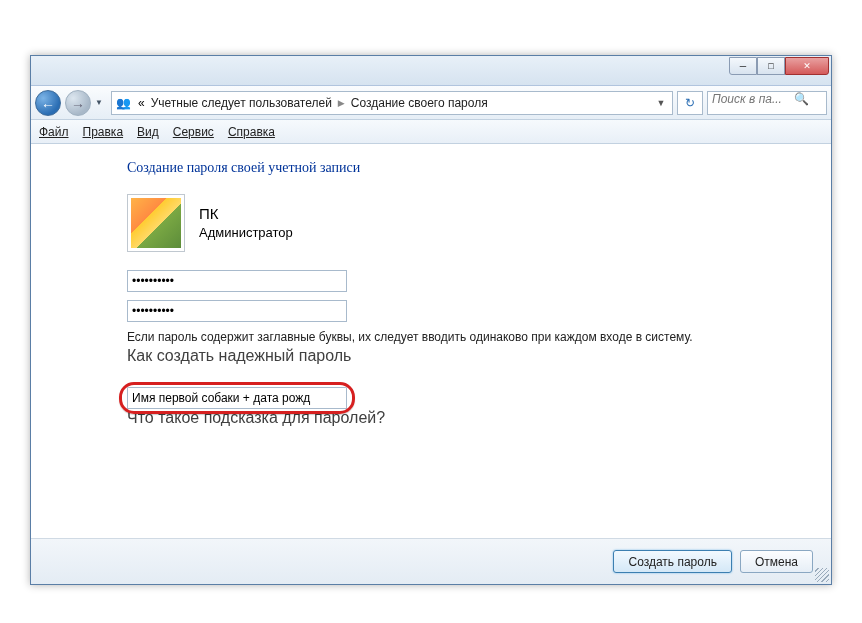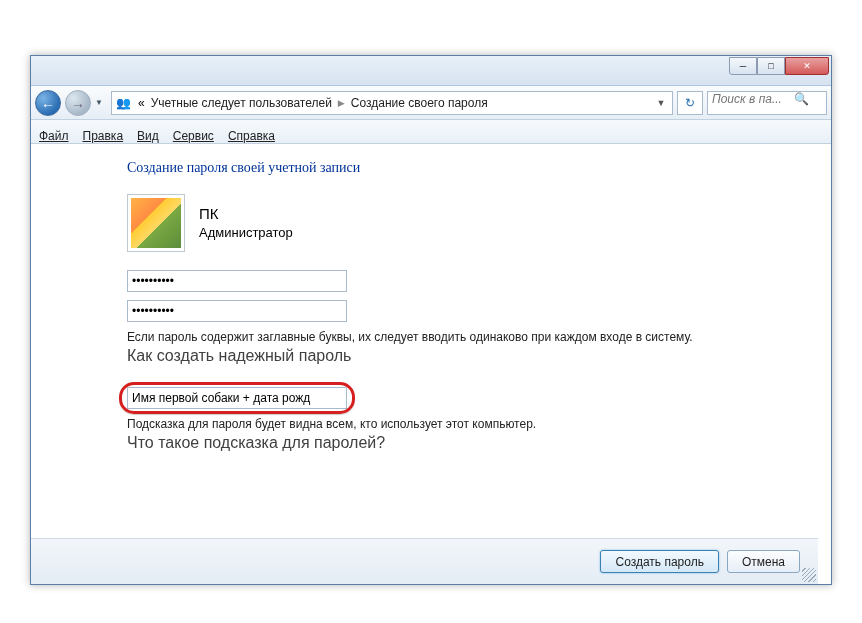--- a/index.html
+++ b/index.html
@@ -16,37 +16,37 @@
 .navbtn.fwd{ background: radial-gradient(circle at 30% 30%, #dce6ef,#a8b8c8 70%); color:#667; border-color:#9fb0c0;}
 .navdrop{ width:12px; font-size:8px; color:#456; cursor:pointer;}
 .addrbar { flex:1; height:24px; border:1px solid #a8bacc; background:#fff; display:flex; align-items:center; padding:0 4px; font-size:12px; gap:6px;}
 .addricon{ width:16px; height:16px; display:flex; align-items:center; justify-content:center; font-size:12px;}
 .crumb { color:#222; cursor:pointer;}
 .sep{ color:#888; font-size:9px;}
 .addrdrop{ width:14px; text-align:center; color:#555; font-size:9px; cursor:pointer;}
 .refbtn{ width:26px; height:24px; border:1px solid #a8bacc; background:#fff; display:flex; align-items:center; justify-content:center; font-size:12px; color:#2a6db3; cursor:pointer;}
 .searchbox{ width:120px; height:24px; border:1px solid #a8bacc; background:#fff; display:flex; align-items:flex-start; padding:0 4px; gap:4px; font-size:12px;}
 .searchbox input{ border:none; outline:none; width:78px; font-size:12px; font-style:italic; color:#888;}
-.menubar{ height:24px; background: linear-gradient(to bottom,#f6fafd,#e8eff7); border-bottom:1px solid #c2d1e0; display:flex; align-items:flex-end; padding:0 8px; gap:14px; font-size:12px;}
+.menubar{ height:24px; background: linear-gradient(to bottom,#f6fafd,#e8eff7); border-bottom:1px solid #c2d1e0; display:flex; align-items:center; padding:0 8px; gap:14px; font-size:12px;}
 .menuitem{ cursor:pointer; color:#222;}
 .menuitem u{text-decoration:underline;}
 .content{ padding: 16px 30px 16px 96px; }
 .heading{ color:#003399; font-size:14px; font-weight:normal; margin-bottom:18px;font-family:Liberation Serif, serif;}
 .userrow{ display:flex; align-items:center; gap:14px; margin-bottom:18px;}
 .avatar-frame{ width:58px; height:58px; border:1px solid #c0c8d0; background:#fff; padding:3px; position:relative;}
 .avatar-img{ width:100%; height:100%; background: linear-gradient(135deg,#ffb347 0%,#ff8c42 35%,#ffcc33 36%,#ffd966 55%,#7aa843 56%,#5c8c3a 100%); }
 .userinfo{ font-size:13px; line-height:1.4;}
 .username{ font-size:15px;}
 .pwfield{ width:220px; height:22px; border:1px solid #a8bacc; padding:1px 4px; font-size:12px; margin-bottom:8px; font-family:inherit; display:block;}
 .helptext{ font-size:12px; color:#222; margin:6px 0 3px;}
 .link{ color:#404040; font-size:16px; cursor:pointer; display:inline-block; margin-bottom:14px;}
 .hintrow{ position:relative; margin-top:8px;}
 .hintfield{ width:220px; height:22px; border:1px solid #a8bacc; padding:1px 4px; font-size:12px; font-family:inherit;}
 .highlight{ position:absolute; left:-8px; top:-5px; width:236px; height:32px; border:3px solid #d62020; border-radius:15px; pointer-events:none; box-shadow: 0 1px 1px rgba(0,0,0,0.2), inset 0 1px 1px rgba(255,255,255,0.4);}
-.footer{ position:absolute; left:0; right:13px; bottom:0; height:46px; border-top:1px solid #d0dae4; background: linear-gradient(to bottom,#f2f6fa,#e4ecf4); display:flex; align-items:center; justify-content:flex-end; padding-right:18px; gap:8px;}
+.footer{ position:absolute; left:0; right:0; bottom:0; height:46px; border-top:1px solid #d0dae4; background: linear-gradient(to bottom,#f2f6fa,#e4ecf4); display:flex; align-items:center; justify-content:flex-end; padding-right:18px; gap:8px;}
 .btn{ height:23px; padding:0 14px; font-size:12px; border:1px solid #8aa7c2; border-radius:3px; background:linear-gradient(to bottom,#fcfdff,#e6eef6); cursor:pointer; color:#222;}
 .btn.primary{ border:1px solid #3c7fb1; box-shadow:0 0 2px #6db3e6; background:linear-gradient(to bottom,#f2f9ff,#d4e8f7);}
 .resize{ position:absolute; right:2px; bottom:2px; width:14px; height:14px; background: repeating-linear-gradient(135deg,transparent 0,transparent 2px,#9ab 2px,#9ab 3px);}
 </style>
 </head>
 <body>
 
 <div class="window">
 
   <div class="titlebar">
@@ -111,21 +111,20 @@
     <input type="password" class="pwfield" value="••••••••••" style="">
 
     <div class="helptext">Если пароль содержит заглавные буквы, их следует вводить одинаково при каждом входе в систему.</div>
     <span class="link">Как создать надежный пароль</span>
 
     <div class="hintrow">
       <input type="text" class="hintfield" value="Имя первой собаки + дата рожд" style="">
       <div class="highlight"></div>
     </div>
 
-    <div class="helptext" style="margin-top:8px;">Подсказка для пароля будет видна всем, кто использует этот компьютер.</div>
     <span class="link">Что такое подсказка для паролей?</span>
   </div>
 
   <div class="footer">
     <button class="btn primary">Создать пароль</button>
     <button class="btn">Отмена</button>
     <div class="resize"></div>
   </div>
 
 </div>

